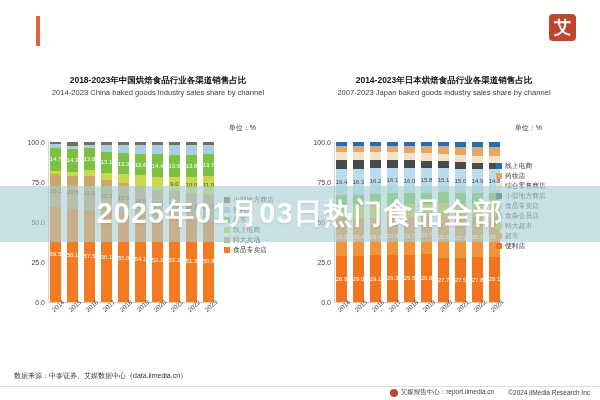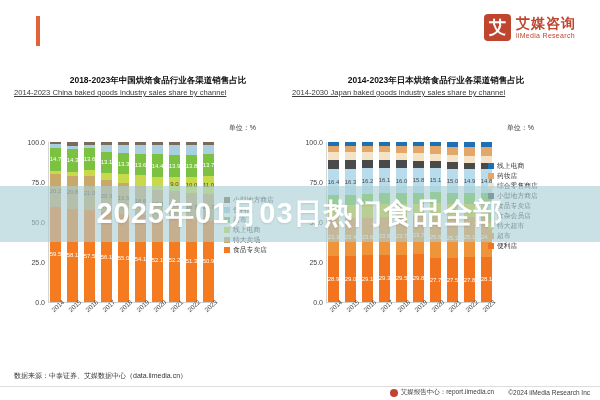--- a/index.html
+++ b/index.html
@@ -18,24 +18,24 @@
   .logo{position:absolute;right:24px;top:14px;display:flex;align-items:center;gap:5px;}
   .logo-mark{width:27px;height:27px;border-radius:4px;background:#c0452f;color:#fff;
              display:flex;align-items:center;justify-content:center;font-size:17px;font-weight:bold;line-height:1;}
   .logo-txt{display:flex;flex-direction:column;justify-content:center;}
   .logo-cn{font-size:14px;font-weight:bold;color:#c0452f;line-height:15px;letter-spacing:1px;}
   .logo-en{font-size:7px;color:#c0452f;line-height:9px;letter-spacing:.3px;}
 
   
   .panel{position:absolute;top:74px;width:288px;height:272px;}
   .panel-left{left:14px;}
-  .panel-right{left:292px;}
+  .panel-right{left:300px;}
 
   .ch-title{text-align:center;font-size:8.5px;font-weight:bold;color:#111;line-height:12px;}
-  .ch-sub{font-size:7.6px;color:#3b3b3b;line-height:11px;margin-top:1px;text-decoration:underline;}
+  .ch-sub{text-align:center;font-size:7.6px;color:#3b3b3b;line-height:11px;margin-top:1px;}
   .unit{position:absolute;right:46px;top:49px;font-size:7px;color:#333;}
 
   .plot{position:absolute;left:0;top:68px;width:288px;height:160px;}
   .yaxis{position:absolute;left:0;top:0;width:34px;height:160px;}
   .ytick{position:absolute;right:3px;font-size:7px;color:#444;transform:translateY(-50%);}
   .axis-line{position:absolute;left:34px;top:0;width:1px;height:160px;background:#d5d5d5;}
   .axis-base{position:absolute;left:34px;top:160px;width:170px;height:1px;background:#cfcfcf;}
 
   .bars{position:absolute;left:36px;top:0;height:160px;display:flex;gap:0;}
   .bar{height:160px;display:flex;flex-direction:column;position:relative;}
@@ -73,24 +73,20 @@
   .foot-txt{font-size:6.5px;color:#3a3a3a;display:flex;align-items:center;gap:3px;}
   .foot-cpy{font-size:6.5px;color:#3a3a3a;}
 </style>
 </head>
 <body>
 
 <div class="header">
   <div class="hdr-accent"></div>
   <div class="logo">
     <div class="logo-mark">艾</div>
-    <div class="logo-txt">
-      <div class="logo-cn">艾媒咨询</div>
-      <div class="logo-en">iiMedia Research</div>
-    </div>
   </div>
 </div>
 
 <div class="panel panel-left">
   <div class="ch-title">2018-2023年中国烘焙食品行业各渠道销售占比</div>
   <div class="ch-sub">2014-2023 China baked goods industry sales share by channel</div>
   <div class="unit">单位：%</div>
 
   <div class="plot">
     <div class="yaxis" id="y-china">
@@ -306,21 +302,21 @@
         <div class="legrow">
           <span class="swatch" style="background: rgb(244, 123, 32);"></span>
           <span class="legtxt">食品专卖店</span>
         </div>
       </div>
   </div>
 </div>
 
 <div class="panel panel-right">
   <div class="ch-title">2014-2023年日本烘焙食品行业各渠道销售占比</div>
-  <div class="ch-sub">2014-2030 Japan baked goods industry sales share by channel</div>
+  <div class="ch-sub">2007-2023 Japan baked goods industry sales share by channel</div>
   <div class="unit">单位：%</div>
 
   <div class="plot">
     <div class="yaxis" id="y-japan">
         <div class="ytick" style="top: 160px;">0.0</div>
         <div class="ytick" style="top: 120px;">25.0</div>
         <div class="ytick" style="top: 80px;">50.0</div>
         <div class="ytick" style="top: 40px;">75.0</div>
         <div class="ytick" style="top: 0px;">100.0</div>
       </div>

